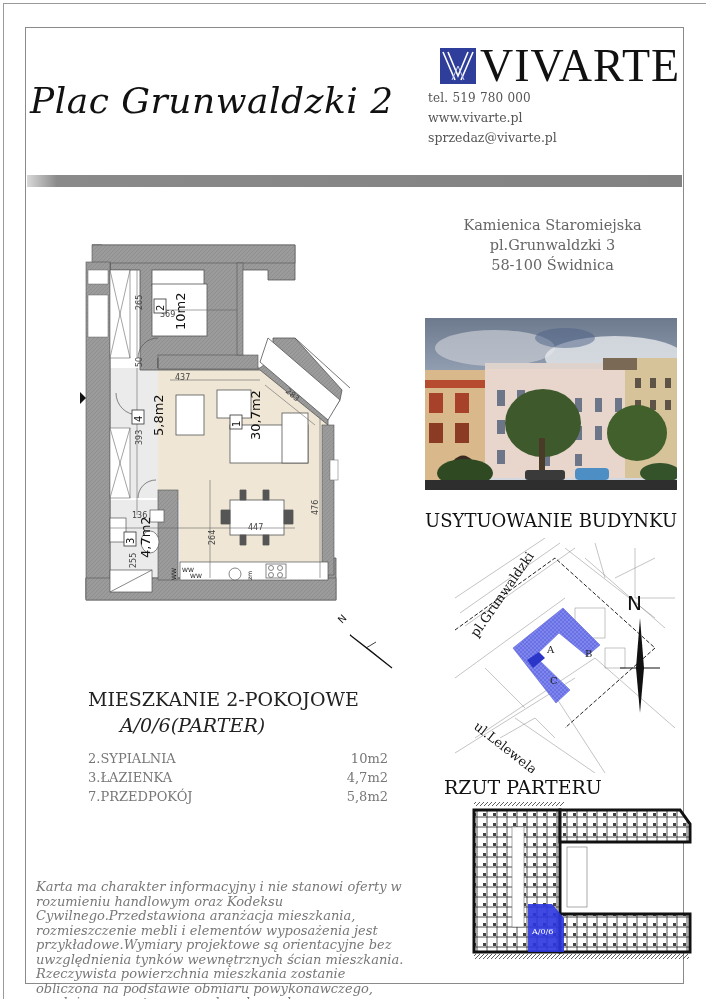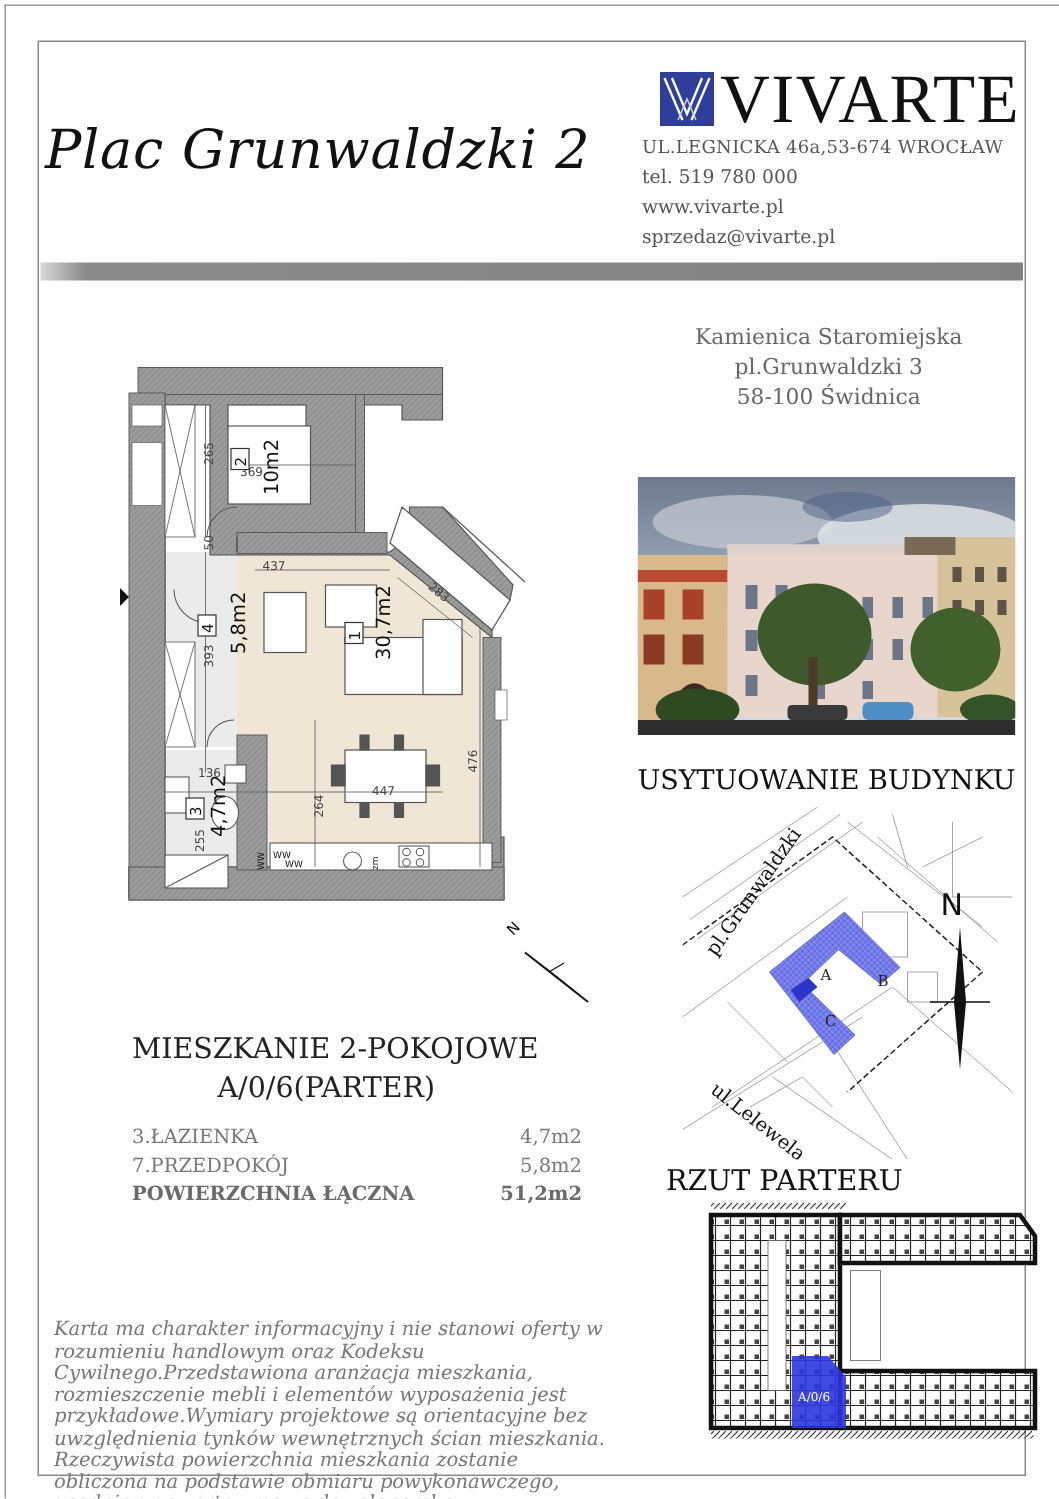--- a/index.html
+++ b/index.html
@@ -15,21 +15,21 @@
   .contact { position:absolute; left:428px; top:88px; font-family:"DejaVu Serif", serif; font-size:12.5px; color:#555; line-height:20px; white-space:nowrap; }
   .contact div:first-child { font-size:12px; letter-spacing:0.2px; }
   .bar { position:absolute; left:27px; top:175px; width:655px; height:12px; background:linear-gradient(90deg, #d8d8d8 0px, #8a8a8a 30px, #828282 100%); }
   .address { position:absolute; left:425px; top:215px; width:255px; text-align:center; font-family:"DejaVu Serif", serif; font-size:14.5px; color:#666; line-height:20px; }
   .photo { position:absolute; left:425px; top:318px; width:252px; height:172px; overflow:hidden; }
   .section-h { position:absolute; font-family:"DejaVu Serif", serif; font-size:18px; color:#111; white-space:nowrap; }
   .sitemap { position:absolute; left:455px; top:538px; width:220px; height:235px; }
   .groundplan { position:absolute; left:432px; top:802px; width:236px; height:158px;margin-left:40px; }
   .plan { position:absolute; left:80px; top:240px; width:320px; height:430px; }
   .apt-title { position:absolute; left:88px; top:686px; font-family:"DejaVu Serif", serif; font-size:19px; color:#222; line-height:26px; white-space:nowrap; }
-  .apt-sub { position:absolute; left:145px; top:714px; font-family:"DejaVu Serif", serif; font-size:19px; color:#222; white-space:nowrap; }
+  .apt-sub { position:absolute; left:120px; top:714px; font-family:"DejaVu Serif", serif; font-size:19px; color:#222; white-space:nowrap;font-style:italic; }
   .rooms { position:absolute; left:88px; top:749px; width:302px; font-family:"DejaVu Serif", serif; font-size:13px; color:#777; }
   .room-row { display:flex; justify-content:space-between; height:19px; line-height:19px; }
   .room-row.total { font-weight:bold; color:#6a6a6a; }
   .room-row .a { padding-right:2px; }
   .disclaimer { position:absolute; left:36px; top:880px; width:370px; font-family:"DejaVu Serif", serif; font-style:italic; font-size:13px; color:#777; line-height:14.5px; }
 </style>
 </head>
 <body>
 
 <div class="outer-top"></div>
@@ -43,21 +43,20 @@
     <svg width="36" height="36" viewBox="0 0 36 36">
       <rect width="36" height="36" fill="#2e3e9a"></rect>
       <path d="M3 4 L15 32 M33 4 L21 32 M8 4 L18 28 L28 4" stroke="#fff" stroke-width="1.6" fill="none"></path>
       <path d="M12 32 L18 18 L24 32" stroke="#c9cfee" stroke-width="1" fill="none"></path>
     </svg>
   </div>
   <div class="logo-text">VIVARTE</div>
 </div>
 
 <div class="contact">
-  <div>UL.LEGNICKA 46a,53-674 WROCŁAW</div>
   <div>tel. 519 780 000</div>
   <div>www.vivarte.pl</div>
   <div>sprzedaz@vivarte.pl</div>
 </div>
 
 <div class="bar"></div>
 
 <div class="address">
   <div>Kamienica Staromiejska</div>
   <div>pl.Grunwaldzki 3</div>
@@ -333,26 +332,26 @@
       <path d="M286 408 L296 402" stroke="#111" stroke-width="0.8"></path>
     </g>
   </svg>
 </div>
 
 <div class="apt-title">MIESZKANIE 2-POKOJOWE</div>
 <div class="apt-sub">A/0/6(PARTER)</div>
 
 <div class="rooms">
   <div class="room-row">
+    <span>2.SYPIALNIA</span>
+    <span class="a">10m2</span>
+  </div>
+  <div class="room-row">
     <span>3.ŁAZIENKA</span>
     <span class="a">4,7m2</span>
   </div>
   <div class="room-row">
     <span>7.PRZEDPOKÓJ</span>
     <span class="a">5,8m2</span>
   </div>
-  <div class="room-row total">
-    <span>POWIERZCHNIA ŁĄCZNA</span>
-    <span class="a">51,2m2</span>
-  </div>
 </div>
 
 <div class="disclaimer">Karta ma charakter informacyjny i nie stanowi oferty w rozumieniu handlowym oraz Kodeksu Cywilnego.Przedstawiona aranżacja mieszkania, rozmieszczenie mebli i elementów wyposażenia jest przykładowe.Wymiary projektowe są orientacyjne bez uwzględnienia tynków wewnętrznych ścian mieszkania. Rzeczywista powierzchnia mieszkania zostanie obliczona na podstawie obmiaru powykonawczego, zgodnie z zawartą umową deweloperską.</div>
 
 </body></html>

